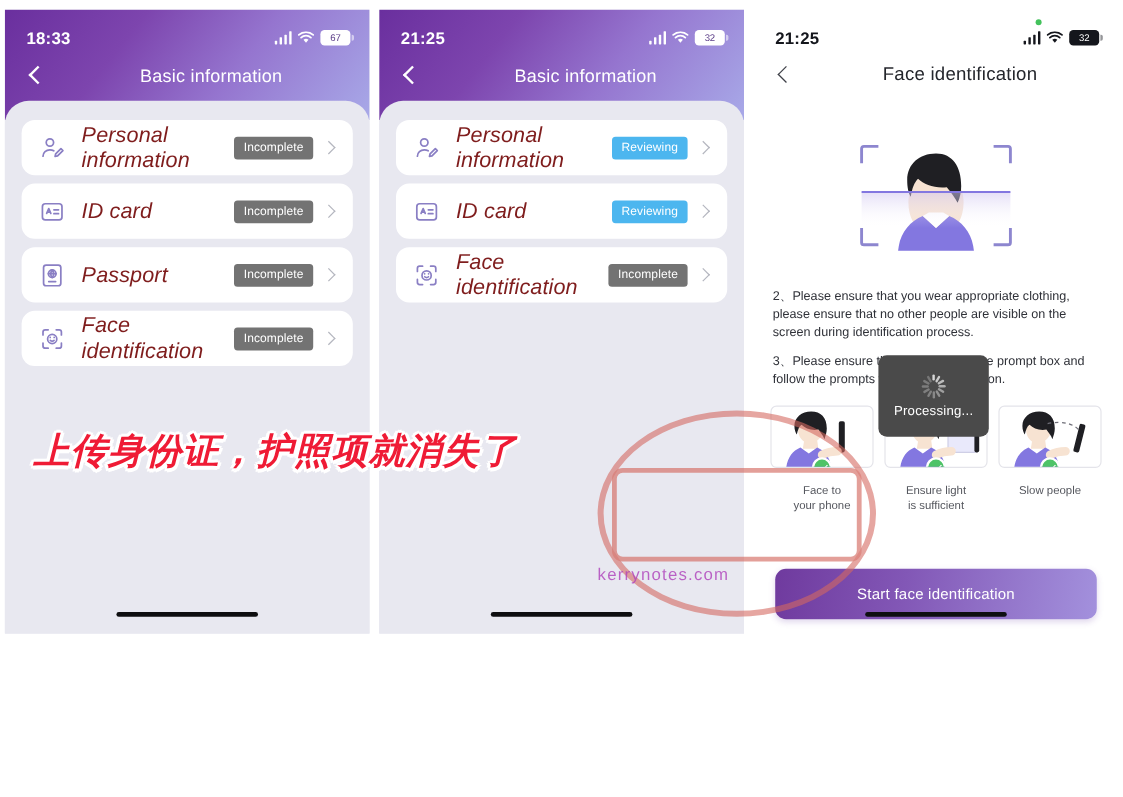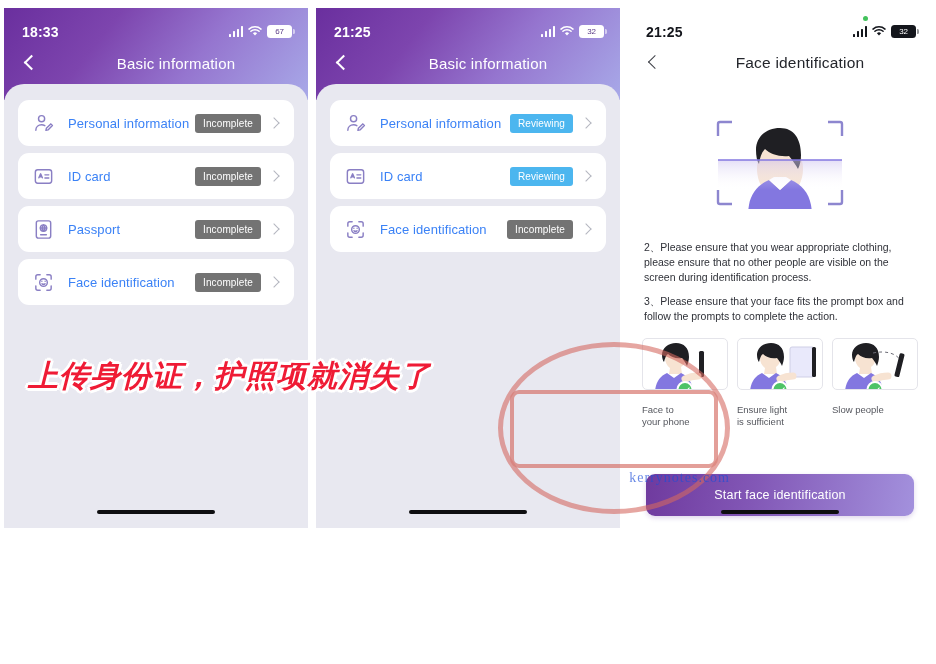--- a/index.html
+++ b/index.html
@@ -125,21 +125,21 @@
     height: 46px;
     display: flex; align-items: center;
     padding: 0 11px 0 14px;
     margin-bottom: 7px;
     cursor: pointer;
   }
   .licon { width: 23px; height: 23px; flex: 0 0 23px; margin-right: 13px; }
   .licon svg { display: block; }
   .ltitle {
     flex: 1 1 auto;
-    font-size: 13px; color: #3b82f6; letter-spacing: .1px;
+    font-size: 18px; color: #7f1d1d; letter-spacing: .1px; font-style: italic;
   }
   .badge {
     flex: 0 0 auto;
     font-size: 10px; color: #ffffff;
     padding: 4px 8px 4px 8px;
     border-radius: 3px;
     letter-spacing: .1px;
     white-space: nowrap;
   }
   .badge.incomplete { background: #737373; }
@@ -168,21 +168,21 @@
   .instructions p {
     font-size: 10.5px; line-height: 1.42;
     color: #2f3138; margin-bottom: 9px;
     letter-spacing: 0;
   }
 
   .tips {
     display: flex; gap: 9px; justify-content: center;
     margin-top: 14px;
   }
-  .tip { width: 86px; text-align: left; }
+  .tip { width: 86px; text-align: center; }
   .tipimg {
     width: 86px; height: 52px;
     background: #ffffff;
     border: 1px solid #e4e4ea;
     border-radius: 5px;
     position: relative; overflow: hidden;
   }
   .tipimg svg { display: block; }
   .tipcheck {
     position: absolute; left: 50%; bottom: -9px; transform: translateX(-50%);
@@ -283,23 +283,23 @@
   .stamp .txt {
     position: absolute; left: 0; right: 0; top: 58px;
     text-align: center;
     font-size: 34px; font-weight: bold;
     color: #d4685f;
     letter-spacing: 1px;
     opacity: .88;
   }
   .stamp .sub {
     position: absolute; left: 0; right: 0; top: 128px;
-    text-align: right;
-    font-family: Liberation Serif, serif;
-    font-size: 14px; color: #1d4ed8; opacity: .8;
+    text-align: left;
+    font-family: Liberation Sans, sans-serif;
+    font-size: 14px; color: #a21caf; opacity: .8;
     letter-spacing: 1px;
   }
 </style>
 </head>
 <body>
 
 <div class="stage">
 
   <div class="phone shaded">
     <div class="hdr">
@@ -565,20 +565,37 @@
         </div>
 
       </div>
 
       <div class="startbtn">Start face identification</div>
     </div>
 
     <div class="homebar"></div>
   </div>
 
+  <div class="toast">
+    <div class="spinner">
+      <i style="transform:rotate(0deg);opacity:1"></i>
+      <i style="transform:rotate(30deg);opacity:.9"></i>
+      <i style="transform:rotate(60deg);opacity:.8"></i>
+      <i style="transform:rotate(90deg);opacity:.7"></i>
+      <i style="transform:rotate(120deg);opacity:.6"></i>
+      <i style="transform:rotate(150deg);opacity:.5"></i>
+      <i style="transform:rotate(180deg);opacity:.45"></i>
+      <i style="transform:rotate(210deg);opacity:.4"></i>
+      <i style="transform:rotate(240deg);opacity:.38"></i>
+      <i style="transform:rotate(270deg);opacity:.36"></i>
+      <i style="transform:rotate(300deg);opacity:.34"></i>
+      <i style="transform:rotate(330deg);opacity:.32"></i>
+    </div>
+    <div class="toasttxt">Processing...</div>
+  </div>
 
   <div class="annot">上传身份证，护照项就消失了</div>
 
   <div class="stamp">
     <div class="ring"></div>
     <div class="box"></div>
     <div class="sub">kerrynotes.com</div>
   </div>
 
 </div>

